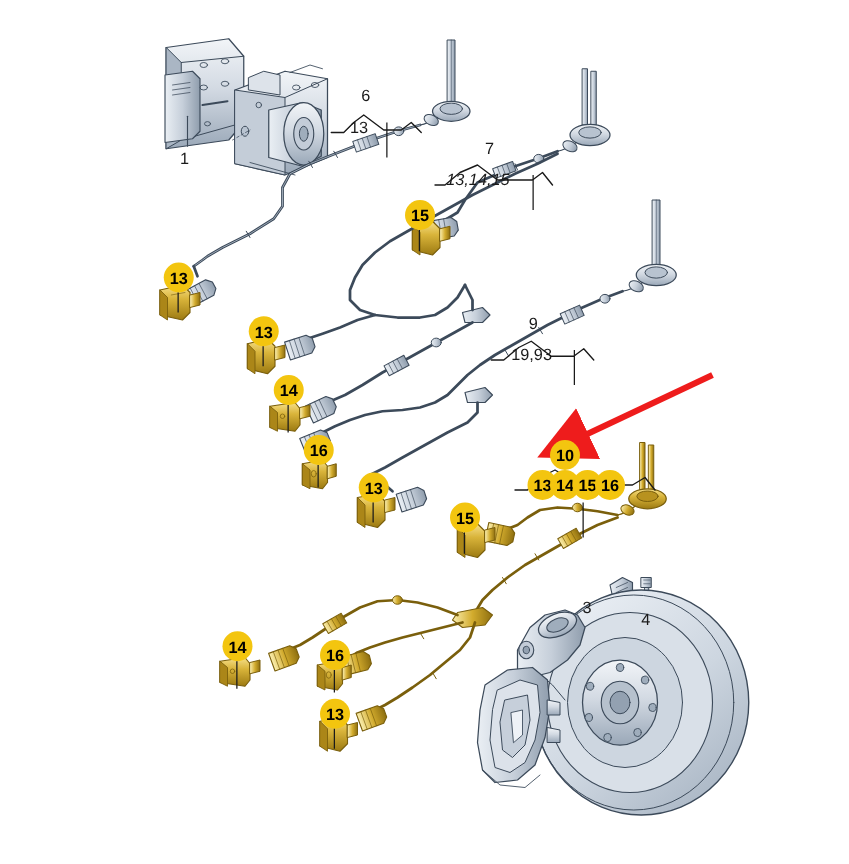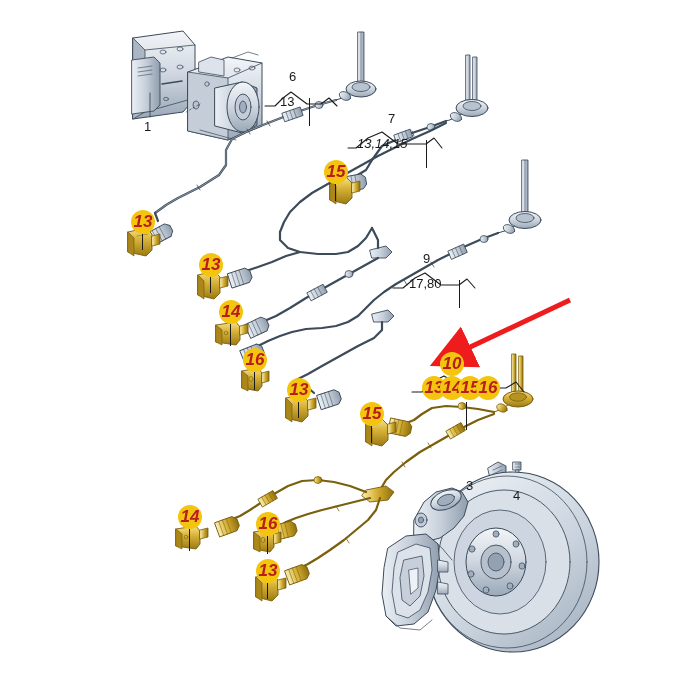--- a/index.html
+++ b/index.html
@@ -21,27 +21,26 @@
     user-select:none;
   }
   
   .ref{font-size:13px;}
   
   .badge{
     position:absolute;
     width:24px;height:24px;
     border-radius:50%;
     background:#f3c50f;
-    color:#b91c1c;
-    font-size:17px;
+    color:#000000;
+    font-size:13px;
     font-weight:700;
     display:flex;align-items:center;justify-content:center;
     box-sizing:border-box;
     user-select:none;
-    font-style:italic;
   }
   
   .badgerow{position:absolute;display:flex;align-items:center;}
   .badgerow .badge{position:relative;margin-right:-6px;}
 </style>
 </head>
 <body>
 
 <div id="stage">
 
@@ -449,21 +448,21 @@
     </svg>
     <div class="lbl ref" style="left:9px;top:25px;font-style:italic;">13,14,15</div>
     <div style="position:absolute;left:78px;top:28px;width:1.2px;height:28px;background:#1a1a1a;"></div>
   </div>
 
   <div style="position:absolute;left:393px;top:252px;">
     <div class="lbl ref" style="left:30px;top:0px;">9</div>
     <svg width="90" height="22" style="position:absolute;left:-2px;top:16px;">
       <path d="M2,20 L12,20 L24,10 L34,5 L42,11 L50,17 L68,17 L76,11 L84,20" stroke="#1a1a1a" stroke-width="1.1" fill="none" stroke-linecap="round" stroke-linejoin="round"></path>
     </svg>
-    <div class="lbl ref" style="left:16px;top:25px;">17,80</div>
+    <div class="lbl ref" style="left:16px;top:25px;">19,93</div>
     <div style="position:absolute;left:66px;top:28px;width:1.2px;height:28px;background:#1a1a1a;"></div>
   </div>
 
   <div style="position:absolute;left:404px;top:352px;">
     <svg width="118" height="26" style="position:absolute;left:6px;top:16px;">
       <path d="M2,24 L12,24 L22,14 L34,8 L44,14 L54,20 L96,20 L106,14 L114,24" stroke="#1a1a1a" stroke-width="1.1" fill="none" stroke-linecap="round" stroke-linejoin="round"></path>
     </svg>
     <div class="badge" style="left:36px;top:0px;text-align:right;">10</div>
     <div class="badgerow" style="left:18px;top:24px;">
       <div class="badge">13</div>

